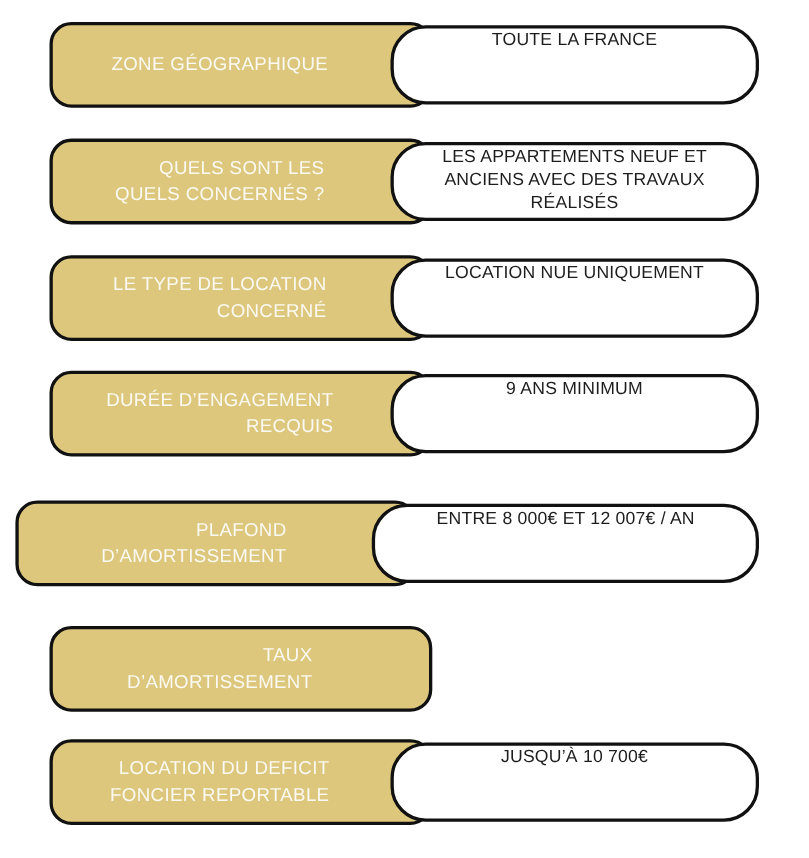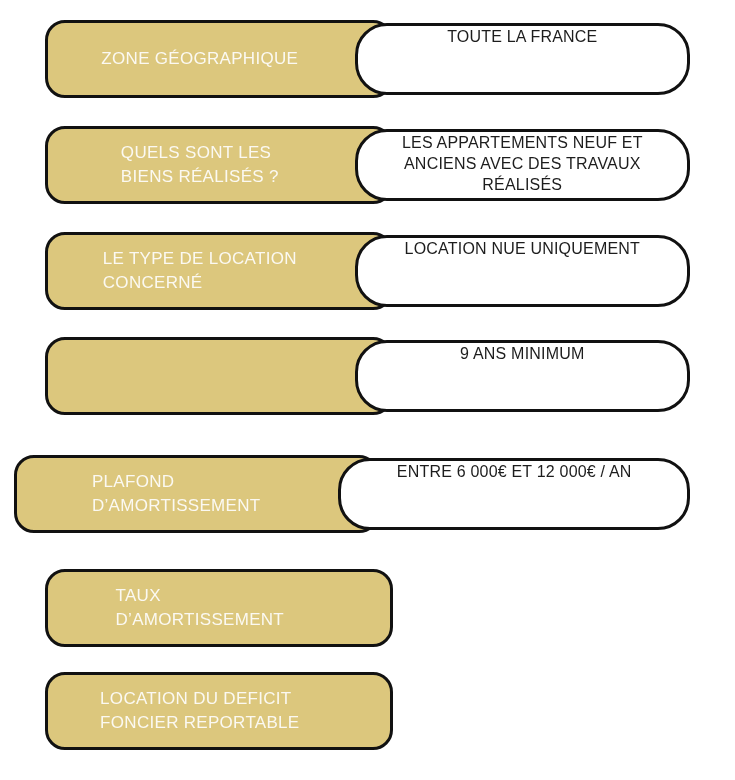--- a/index.html
+++ b/index.html
@@ -41,21 +41,21 @@
     z-index: 1;
   }
   .label-layer {
     position: absolute;
     left: 0; top: 0; bottom: 0;
     width: 48%;
     z-index: 3;
     display: flex;
     align-items: center;
     justify-content: center;
-    text-align: left;
+    text-align: right;
   }
   .label-text {
     color: var(--label-text);
     font-size: 17px;
     line-height: 24px;
     letter-spacing: 0.3px;
     white-space: pre-line;
   }
   .value-box {
     position: absolute;
@@ -91,21 +91,21 @@
     </div>
     <div class="value-box">
       <span class="value-text">TOUTE LA FRANCE</span>
     </div>
   </div>
 
   <div class="row gap-m">
     <div class="label-box"></div>
     <div class="label-layer">
       <span class="label-text">QUELS SONT LES
-BIENS RÉALISÉS ?</span>
+QUELS CONCERNÉS ?</span>
     </div>
     <div class="value-box">
       <span class="value-text">LES APPARTEMENTS NEUF ET
 ANCIENS AVEC DES TRAVAUX
 RÉALISÉS</span>
     </div>
   </div>
 
   <div class="row gap-s">
     <div class="label-box"></div>
@@ -113,45 +113,52 @@
       <span class="label-text">LE TYPE DE LOCATION
 CONCERNÉ</span>
     </div>
     <div class="value-box">
       <span class="value-text">LOCATION NUE UNIQUEMENT</span>
     </div>
   </div>
 
   <div class="row gap-xl">
     <div class="label-box"></div>
+    <div class="label-layer">
+      <span class="label-text">DURÉE D’ENGAGEMENT
+RECQUIS</span>
+    </div>
     <div class="value-box">
       <span class="value-text">9 ANS MINIMUM</span>
     </div>
   </div>
 
   <div class="row gap-l">
     <div class="label-box"></div>
     <div class="label-layer">
       <span class="label-text">PLAFOND
 D’AMORTISSEMENT</span>
     </div>
     <div class="value-box">
-      <span class="value-text">ENTRE 6 000€ ET 12 000€ / AN</span>
+      <span class="value-text">ENTRE 8 000€ ET 12 007€ / AN</span>
     </div>
   </div>
 
   <div class="row gap-e">
     <div class="label-box"></div>
     <div class="label-layer">
       <span class="label-text">TAUX
 D’AMORTISSEMENT</span>
     </div>
   </div>
 
   <div class="row">
     <div class="label-box"></div>
     <div class="label-layer">
       <span class="label-text">LOCATION DU DEFICIT
 FONCIER REPORTABLE</span>
     </div>
+    <div class="value-box">
+      <span class="value-text">JUSQU’À 10 700€</span>
+    </div>
   </div>
 
 </div>
 
 </body></html>

